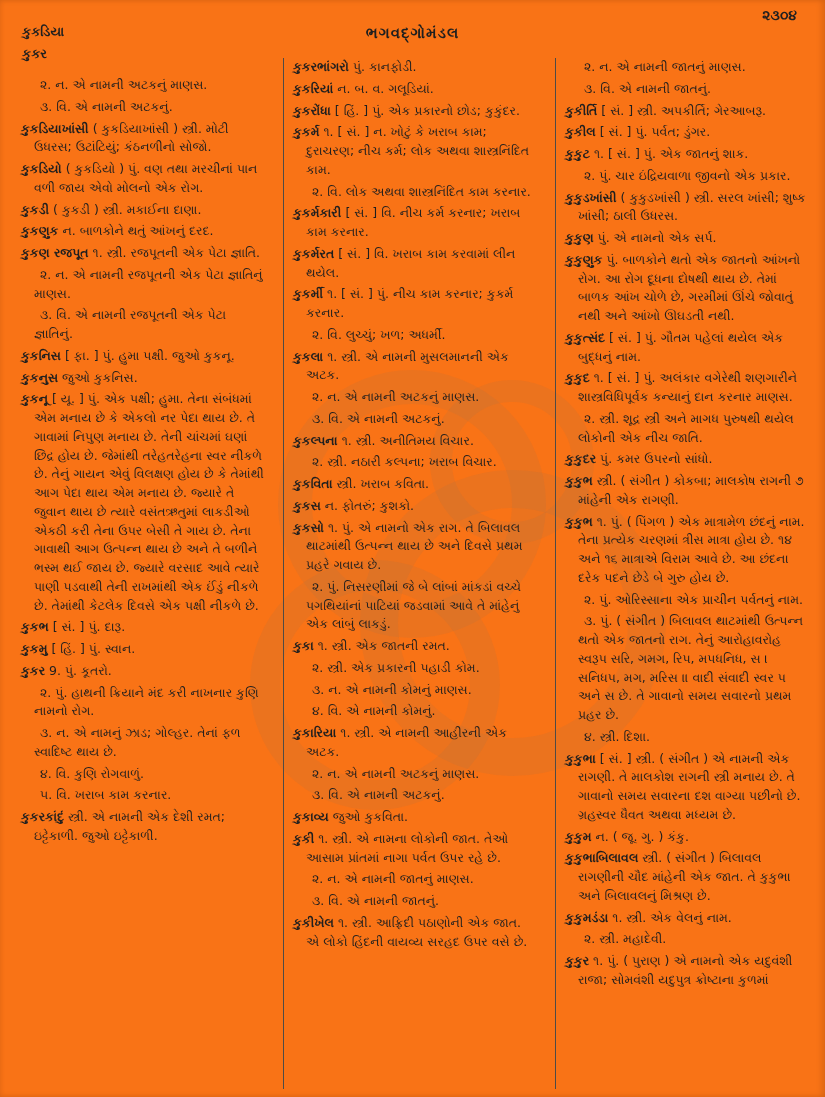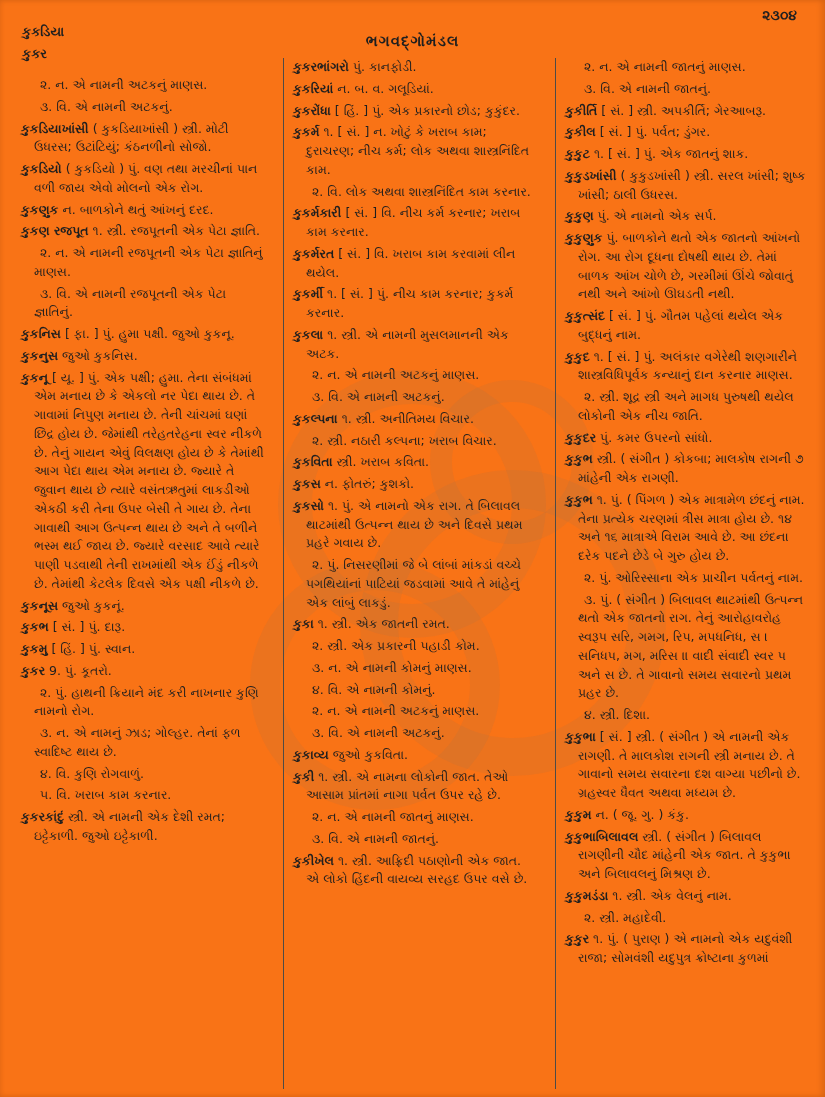--- a/index.html
+++ b/index.html
@@ -9,21 +9,21 @@
     margin:0 auto;
     background:#f97316;
     color:#1f1f1f;
     font-family:"DejaVu Sans", sans-serif;
     overflow:hidden;
     box-shadow:inset -3px 0 6px rgba(0,0,0,.12), inset 2px 0 4px rgba(0,0,0,.05);
   }
   
   .hdr-guide-top{position:absolute;left:22px;top:24px;font-size:13px;font-weight:bold;}
   .hdr-guide-bottom{position:absolute;left:22px;top:46px;font-size:13px;font-weight:bold;}
-  .hdr-title{position:absolute;left:0;right:0;top:24px;text-align:center;font-size:15px;font-weight:bold;letter-spacing:1px;margin-top:8px;}
+  .hdr-title{position:absolute;left:0;right:0;top:24px;text-align:center;font-size:15px;font-weight:bold;letter-spacing:1px;}
   .hdr-page{position:absolute;right:28px;top:7px;font-size:14px;font-weight:bold;}
   
   .wm{position:absolute;border-radius:50%;border-style:solid;border-color:rgba(120,120,112,.10);z-index:0;}
   .wm1{left:278px;top:370px;width:200px;height:200px;border-width:34px;}
   .wm2{left:360px;top:470px;width:230px;height:230px;border-width:38px;}
   .wm3{left:250px;top:560px;width:190px;height:190px;border-width:30px;}
   .wm4{left:430px;top:380px;width:120px;height:120px;border-width:22px;}
   
   .body{
     position:absolute;left:12px;right:6px;top:58px;bottom:8px;
@@ -56,73 +56,76 @@
   <div class="wm wm2"></div>
   <div class="wm wm3"></div>
   <div class="wm wm4"></div>
 
   <div class="body">
     <div class="column" data-col="0">
         <p class="sense"><span>૨. ન. એ નામની અટકનું માણસ.</span></p>
         <p class="sense"><span>૩. વિ. એ નામની અટકનું.</span></p>
         <p class="entry"><b>કુકડિયાખાંસી</b> <span>( કુકડિયાખાંસી ) સ્ત્રી. મોટી ઉધરસ; ઉટાંટિયું; કંઠનળીનો સોજો.</span></p>
         <p class="entry"><b>કુકડિયો</b> <span>( કુકડિયો ) પું. વણ તથા મરચીનાં પાન વળી જાય એવો મોલનો એક રોગ.</span></p>
+        <p class="entry"><b>કુકડી</b> <span>( કુકડી ) સ્ત્રી. મકાઈના દાણા.</span></p>
         <p class="entry"><b>કુકણુક</b> <span>ન. બાળકોને થતું આંખનું દરદ.</span></p>
         <p class="entry"><b>કુકણ રજપૂત</b> <span>૧. સ્ત્રી. રજપૂતની એક પેટા જ્ઞાતિ.</span></p>
         <p class="sense"><span>૨. ન. એ નામની રજપૂતની એક પેટા જ્ઞાતિનું માણસ.</span></p>
         <p class="sense"><span>૩. વિ. એ નામની રજપૂતની એક પેટા જ્ઞાતિનું.</span></p>
         <p class="entry"><b>કુકનિસ</b> <span>[ ફા. ] પું. હુમા પક્ષી. જુઓ કુકનૂ.</span></p>
         <p class="entry"><b>કુકનુસ</b> <span>જુઓ કુકનિસ.</span></p>
         <p class="entry"><b>કુકનૂ</b> <span>[ યૂ. ] પું. એક પક્ષી; હુમા. તેના સંબંધમાં એમ મનાય છે કે એકલો નર પેદા થાય છે. તે ગાવામાં નિપુણ મનાય છે. તેની ચાંચમાં ઘણાં છિદ્ર હોય છે. જેમાંથી તરેહતરેહના સ્વર નીકળે છે. તેનું ગાયન એવું વિલક્ષણ હોય છે કે તેમાંથી આગ પેદા થાય એમ મનાય છે. જ્યારે તે જુવાન થાય છે ત્યારે વસંતઋતુમાં લાકડીઓ એકઠી કરી તેના ઉપર બેસી તે ગાય છે. તેના ગાવાથી આગ ઉત્પન્ન થાય છે અને તે બળીને ભસ્મ થઈ જાય છે. જ્યારે વરસાદ આવે ત્યારે પાણી પડવાથી તેની રાખમાંથી એક ઈંડું નીકળે છે. તેમાંથી કેટલેક દિવસે એક પક્ષી નીકળે છે.</span></p>
-        <p class="entry"><b>કુકનૂસ</b> <span>જુઓ કુકનૂં.</span></p>
         <p class="entry"><b>કુકભ</b> <span>[ સં. ] પું. દારૂ.</span></p>
         <p class="entry"><b>કુકમુ</b> <span>[ હિં. ] પું. સ્વાન.</span></p>
         <p class="entry"><b>કુકર</b> <span>9. પું. કૂતરો.</span></p>
         <p class="sense"><span>૨. પું. હાથની ક્રિયાને મંદ કરી નાખનાર કુણિ નામનો રોગ.</span></p>
         <p class="sense"><span>૩. ન. એ નામનું ઝાડ; ગોલ્હર. તેનાં ફળ સ્વાદિષ્ટ થાય છે.</span></p>
         <p class="sense"><span>૪. વિ. કુણિ રોગવાળું.</span></p>
         <p class="sense"><span>૫. વિ. ખરાબ કામ કરનાર.</span></p>
         <p class="entry"><b>કુકરકાંદું</b> <span>સ્ત્રી. એ નામની એક દેશી રમત; ઇટ્ટેકાળી. જુઓ ઇટ્ટેકાળી.</span></p>
       </div>
     <div class="column" data-col="1">
         <p class="entry"><b>કુકરભાંગરો</b> <span>પું. કાનફોડી.</span></p>
         <p class="entry"><b>કુકરિયાં</b> <span>ન. બ. વ. ગલૂડિયાં.</span></p>
         <p class="entry"><b>કુકરોંધા</b> <span>[ હિં. ] પું. એક પ્રકારનો છોડ; કુકુંદર.</span></p>
         <p class="entry"><b>કુકર્મ</b> <span>૧. [ સં. ] ન. ખોટું કે ખરાબ કામ; દુરાચરણ; નીચ કર્મ; લોક અથવા શાસ્ત્રનિંદિત કામ.</span></p>
         <p class="sense"><span>૨. વિ. લોક અથવા શાસ્ત્રનિંદિત કામ કરનાર.</span></p>
         <p class="entry"><b>કુકર્મકારી</b> <span>[ સં. ] વિ. નીચ કર્મ કરનાર; ખરાબ કામ કરનાર.</span></p>
         <p class="entry"><b>કુકર્મરત</b> <span>[ સં. ] વિ. ખરાબ કામ કરવામાં લીન થયેલ.</span></p>
         <p class="entry"><b>કુકર્મી</b> <span>૧. [ સં. ] પું. નીચ કામ કરનાર; કુકર્મ કરનાર.</span></p>
+        <p class="sense"><span>૨. વિ. લુચ્ચું; ખળ; અધર્મી.</span></p>
         <p class="entry"><b>કુકલા</b> <span>૧. સ્ત્રી. એ નામની મુસલમાનની એક અટક.</span></p>
         <p class="sense"><span>૨. ન. એ નામની અટકનું માણસ.</span></p>
         <p class="sense"><span>૩. વિ. એ નામની અટકનું.</span></p>
         <p class="entry"><b>કુકલ્પના</b> <span>૧. સ્ત્રી. અનીતિમય વિચાર.</span></p>
         <p class="sense"><span>૨. સ્ત્રી. નઠારી કલ્પના; ખરાબ વિચાર.</span></p>
         <p class="entry"><b>કુકવિતા</b> <span>સ્ત્રી. ખરાબ કવિતા.</span></p>
         <p class="entry"><b>કુકસ</b> <span>ન. ફોતરું; કુશકો.</span></p>
         <p class="entry"><b>કુકસો</b> <span>૧. પું. એ નામનો એક રાગ. તે બિલાવલ થાટમાંથી ઉત્પન્ન થાય છે અને દિવસે પ્રથમ પ્રહરે ગવાય છે.</span></p>
         <p class="sense"><span>૨. પું. નિસરણીમાં જે બે લાંબાં માંકડાં વચ્ચે પગથિયાંનાં પાટિયાં જડવામાં આવે તે માંહેનું એક લાંબું લાકડું.</span></p>
         <p class="entry"><b>કુકા</b> <span>૧. સ્ત્રી. એક જાતની રમત.</span></p>
         <p class="sense"><span>૨. સ્ત્રી. એક પ્રકારની પહાડી કોમ.</span></p>
         <p class="sense"><span>૩. ન. એ નામની કોમનું માણસ.</span></p>
         <p class="sense"><span>૪. વિ. એ નામની કોમનું.</span></p>
+        <p class="entry"><b>કુકારિયા</b> <span>૧. સ્ત્રી. એ નામની આહીરની એક અટક.</span></p>
         <p class="sense"><span>૨. ન. એ નામની અટકનું માણસ.</span></p>
         <p class="sense"><span>૩. વિ. એ નામની અટકનું.</span></p>
         <p class="entry"><b>કુકાવ્ય</b> <span>જુઓ કુકવિતા.</span></p>
         <p class="entry"><b>કુકી</b> <span>૧. સ્ત્રી. એ નામના લોકોની જાત. તેઓ આસામ પ્રાંતમાં નાગા પર્વત ઉપર રહે છે.</span></p>
         <p class="sense"><span>૨. ન. એ નામની જાતનું માણસ.</span></p>
         <p class="sense"><span>૩. વિ. એ નામની જાતનું.</span></p>
         <p class="entry"><b>કુકીખેલ</b> <span>૧. સ્ત્રી. આફ્રિદી પઠાણોની એક જાત. એ લોકો હિંદની વાયવ્ય સરહદ ઉપર વસે છે.</span></p>
       </div>
     <div class="column" data-col="2">
         <p class="sense"><span>૨. ન. એ નામની જાતનું માણસ.</span></p>
         <p class="sense"><span>૩. વિ. એ નામની જાતનું.</span></p>
         <p class="entry"><b>કુકીર્તિ</b> <span>[ સં. ] સ્ત્રી. અપકીર્તિ; ગેરઆબરૂ.</span></p>
         <p class="entry"><b>કુકીલ</b> <span>[ સં. ] પું. પર્વત; ડુંગર.</span></p>
         <p class="entry"><b>કુકુટ</b> <span>૧. [ સં. ] પું. એક જાતનું શાક.</span></p>
+        <p class="sense"><span>૨. પું. ચાર ઇંદ્રિયવાળા જીવનો એક પ્રકાર.</span></p>
         <p class="entry"><b>કુકુડખાંસી</b> <span>( કુકુડખાંસી ) સ્ત્રી. સરલ ખાંસી; શુષ્ક ખાંસી; ઠાલી ઉધરસ.</span></p>
         <p class="entry"><b>કુકુણ</b> <span>પું. એ નામનો એક સર્પ.</span></p>
         <p class="entry"><b>કુકુણુક</b> <span>પું. બાળકોને થતો એક જાતનો આંખનો રોગ. આ રોગ દૂધના દોષથી થાય છે. તેમાં બાળક આંખ ચોળે છે, ગરમીમાં ઊંચે જોવાતું નથી અને આંખો ઊઘડતી નથી.</span></p>
         <p class="entry"><b>કુકુત્સંદ</b> <span>[ સં. ] પું. ગૌતમ પહેલાં થયેલ એક બુદ્ધનું નામ.</span></p>
         <p class="entry"><b>કુકુદ</b> <span>૧. [ સં. ] પું. અલંકાર વગેરેથી શણગારીને શાસ્ત્રવિધિપૂર્વક કન્યાનું દાન કરનાર માણસ.</span></p>
         <p class="sense"><span>૨. સ્ત્રી. શૂદ્ર સ્ત્રી અને માગધ પુરુષથી થયેલ લોકોની એક નીચ જાતિ.</span></p>
         <p class="entry"><b>કુકુદર</b> <span>પું. કમર ઉપરનો સાંધો.</span></p>
         <p class="entry"><b>કુકુભ</b> <span>સ્ત્રી. ( સંગીત ) કોકબા; માલકોષ રાગની ૭ માંહેની એક રાગણી.</span></p>
         <p class="entry"><b>કુકુભ</b> <span>૧. પું. ( પિંગળ ) એક માત્રામેળ છંદનું નામ. તેના પ્રત્યેક ચરણમાં ત્રીસ માત્રા હોય છે. ૧૪ અને ૧૬ માત્રાએ વિરામ આવે છે. આ છંદના દરેક પદને છેડે બે ગુરુ હોય છે.</span></p>
         <p class="sense"><span>૨. પું. ઓરિસ્સાના એક પ્રાચીન પર્વતનું નામ.</span></p>

